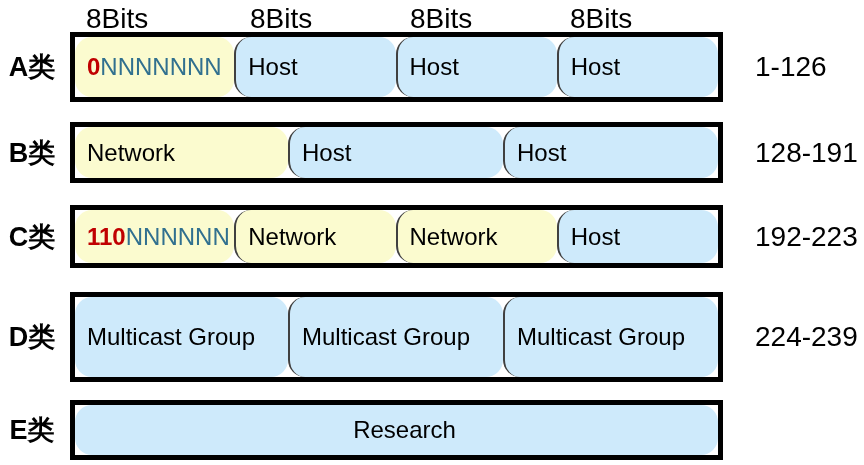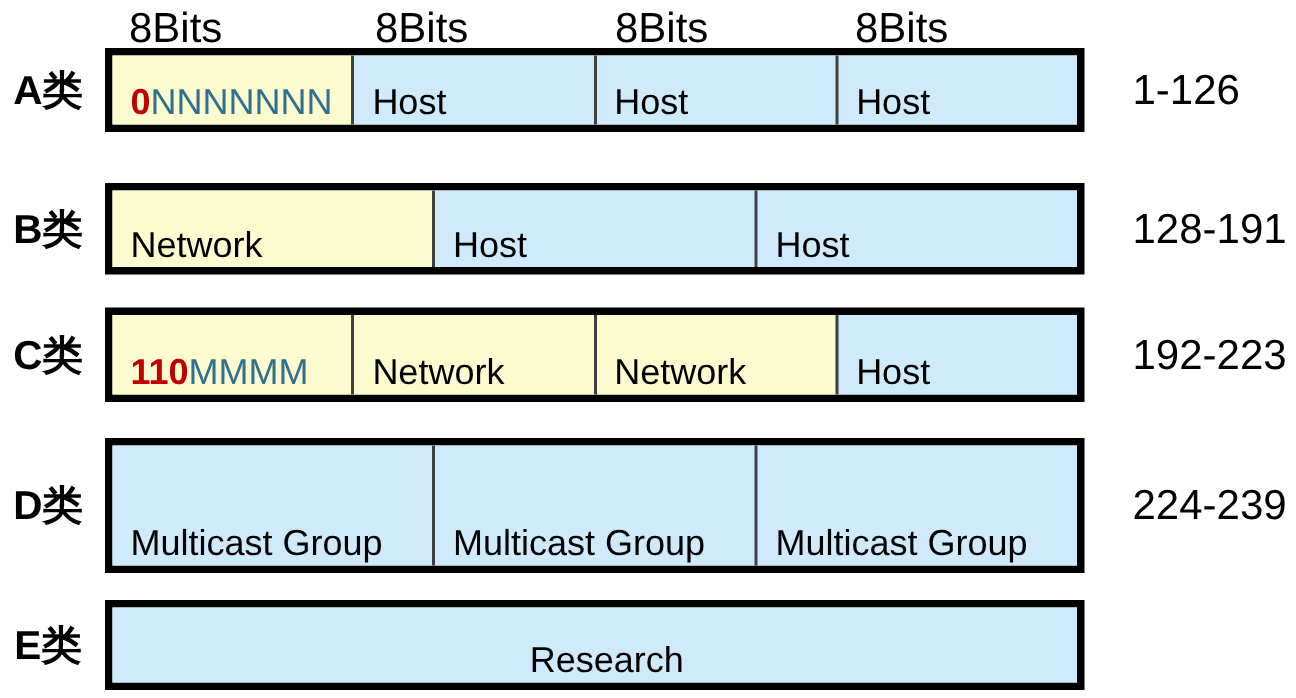--- a/index.html
+++ b/index.html
@@ -16,43 +16,44 @@
     position:absolute;top:3px;
     font-size:28px;color:#000;white-space:nowrap;
   }
   .bitlabel:nth-child(1){left:86px;}
   .bitlabel:nth-child(2){left:250px;}
   .bitlabel:nth-child(3){left:410px;}
   .bitlabel:nth-child(4){left:570px;}
   
   #rows{position:absolute;top:0;left:0;right:0;bottom:0;}
   .row{position:absolute;left:0;right:0;}
-  .row:nth-child(1){top:32px;height:56px;}
+  .row:nth-child(1){top:32px;height:70px;}
   .row:nth-child(2){top:122px;height:61px;padding-left:19px;}
   .row:nth-child(3){top:205px;height:63px;}
   .row:nth-child(4){top:292px;height:90px;}
   .row:nth-child(5){top:400px;height:60px;}
   .rowlabel{
     position:absolute;left:0;top:0;bottom:0;width:64px;
     display:flex;align-items:center;justify-content:center;
     font-size:27px;font-weight:bold;color:#000;white-space:nowrap;
   }
   .box{
     position:absolute;left:70px;top:0;bottom:0;width:643px;
     border:5px solid #000;
     display:flex;
     background:#fff;
   }
   .cell{
     flex:1 1 0;
-    display:flex;align-items:flex-end;
+    display:flex;align-items:center;
     padding-left:12px;
     font-size:24px;color:#000;
     line-height:1.15;
     overflow:hidden;
+    border-radius:17px;
   }
   .cell + .cell{border-left:2px solid #404040;}
   .cell.center{justify-content:center;padding-left:16px;}
   .bits{white-space:nowrap;font-size:24px;}
   .bits .prefix{font-weight:bold;}
   .range{
     position:absolute;left:740px;top:0;bottom:0;width:124px;
     display:flex;align-items:center;
     padding-left:15px;
     font-size:28px;color:#000;white-space:nowrap;
@@ -99,21 +100,21 @@
           <div class="cell" style="background: rgb(206, 234, 251);">
             <span>Host</span>
           </div>
         </div>
         <div class="range">128-191</div>
       </div>
       <div class="row">
         <div class="rowlabel">C类</div>
         <div class="box">
           <div class="cell" style="background: rgb(251, 251, 207);">
-            <span class="bits"><span class="prefix" style="color: rgb(192, 0, 0);">110</span><span style="color: rgb(49, 112, 143);">MMMM</span></span>
+            <span class="bits"><span class="prefix" style="color: rgb(192, 0, 0);">110</span><span style="color: rgb(49, 112, 143);">NNNNNN</span></span>
           </div>
           <div class="cell" style="background: rgb(251, 251, 207);">
             <span>Network</span>
           </div>
           <div class="cell" style="background: rgb(251, 251, 207);">
             <span>Network</span>
           </div>
           <div class="cell" style="background: rgb(206, 234, 251);">
             <span>Host</span>
           </div>

